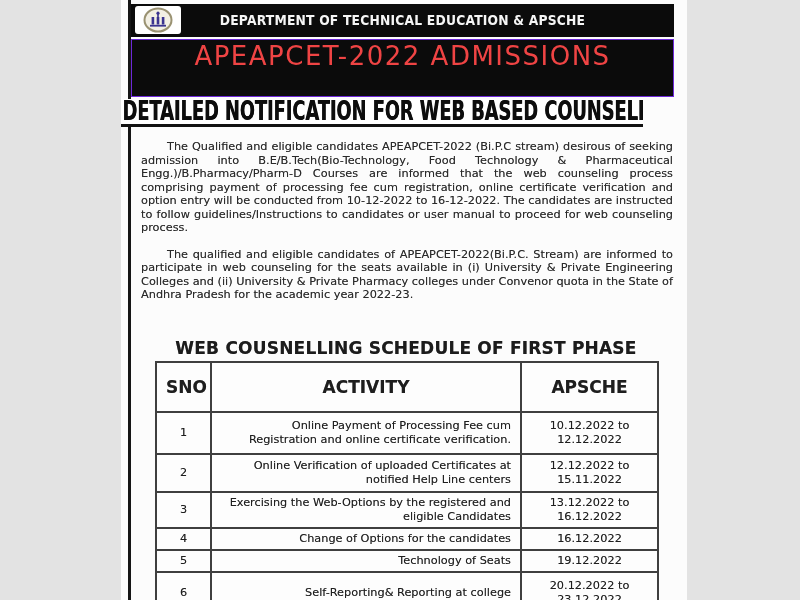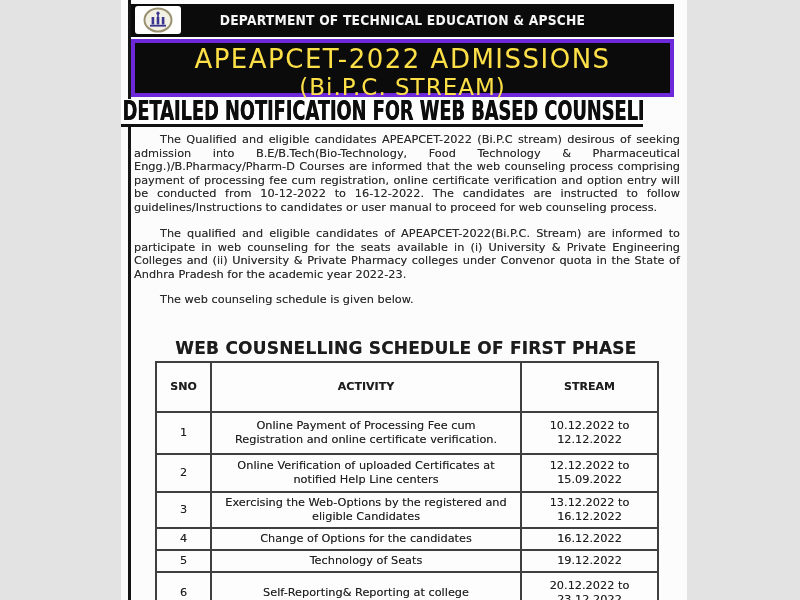--- a/index.html
+++ b/index.html
@@ -21,21 +21,21 @@
   .logo-box{
     position:absolute;left:4px;top:2px;width:46px;height:28px;
     background:#ffffff;border-radius:3px;
     display:flex;align-items:center;justify-content:center;
   }
   .dept-title{
     flex:1;text-align:center;color:#f5f5f5;font-weight:bold;
     font-size:13px;letter-spacing:0.2px;
     transform:scale(0.95,1.05);
   }
-  .bar2{top:39px;height:58px;color:#fde047;text-align:center;border:4px solid #6d28d9;}
+  .bar2{top:39px;height:58px;color:#ef4444;text-align:center;border:1px solid #6d28d9;}
   .adm-title{font-size:26px;line-height:31px;letter-spacing:1.5px;margin-top:1px;}
   .stream-subtitle{font-size:23px;line-height:25px;letter-spacing:1px;}
   
   .banner{
     position:absolute;left:0;top:99px;width:522px;height:25px;
     background:#ffffff;border-bottom:3px solid #121212;
     overflow:hidden;white-space:nowrap;
   }
   .banner-text{
     display:inline-block;
@@ -45,21 +45,21 @@
     padding-left:2px;
     text-shadow:0.5px 0 0 #0d0d0d;
   }
   
   .body-text{
     position:absolute;left:13px;top:133px;width:546px;
     font-size:11.3px;line-height:13.5px;color:#2a2a2a;
     text-align:justify;
     text-shadow:0 0 0.4px rgba(45,45,45,0.55);
   }
-  .body-text p{margin:0;text-indent:26px;}
+  .body-text p{margin:7px;text-indent:26px;}
   .body-text p.p1{margin-bottom:13px;}
   .body-text p.p2{margin-bottom:12px;}
   
   .schedule{position:absolute;left:34px;top:338px;width:502px;}
   .schedule-title{
     text-align:center;font-weight:bold;font-size:17px;color:#1c1c1c;
     letter-spacing:0.2px;margin-bottom:3px;
     text-shadow:0 0 0.4px rgba(28,28,28,0.6);
   }
   table.schedule-table{
@@ -69,30 +69,30 @@
   .c-sno{width:55px;}
   .c-act{width:310px;}
   .c-dates{width:137px;}
   .schedule-table th,.schedule-table td{
     border:2px solid #3f3f3f;
     font-size:11.3px;color:#1e1e1e;
     padding:3px 9px;vertical-align:middle;
     line-height:14px;
     text-shadow:0 0 0.4px rgba(30,30,30,0.5);
   }
-  .schedule-table th{font-weight:bold;text-align:center;font-size:11px;}
+  .schedule-table th{font-weight:bold;text-align:center;font-size:17px;}
   tr.hdr-row{height:50px;}
   tr.row-0{height:42px;}
   tr.row-1{height:38px;}
   tr.row-2{height:36px;}
   tr.row-3{height:22px;}
   tr.row-4{height:22px;}
   tr.row-5{height:42px;}
   td.sno{text-align:center;}
-  td.act{text-align:center;}
+  td.act{text-align:right;}
   td.dates{text-align:center;}
 </style>
 </head>
 <body>
 
 <div class="stage">
   <div class="document">
     <div class="left-rule"></div>
 
     <div class="bar bar1">
@@ -107,58 +107,56 @@
             <rect x="23.8" y="10" width="2.6" height="7.5"></rect>
             <rect x="12" y="17.8" width="16" height="1.8"></rect>
           </g>
         </svg>
       </span>
       <span class="dept-title">DEPARTMENT OF TECHNICAL EDUCATION &amp; APSCHE</span>
     </div>
 
     <div class="bar bar2">
       <div class="adm-title">APEAPCET-2022 ADMISSIONS</div>
-      <div class="stream-subtitle">(Bi.P.C. STREAM)</div>
     </div>
 
     <div class="banner">
       <span class="banner-text">DETAILED NOTIFICATION FOR WEB BASED COUNSELLING</span>
     </div>
 
     <div class="body-text">
       <p class="p1">The Qualified and eligible candidates APEAPCET-2022 (Bi.P.C stream) desirous of seeking admission into B.E/B.Tech(Bio-Technology, Food Technology &amp; Pharmaceutical Engg.)/B.Pharmacy/Pharm-D Courses are informed that the web counseling process comprising payment of processing fee cum registration, online certificate verification and option entry will be conducted from 10-12-2022 to 16-12-2022. The candidates are instructed to follow guidelines/Instructions to candidates or user manual to proceed for web counseling process.</p>
       <p class="p2">The qualified and eligible candidates of APEAPCET-2022(Bi.P.C. Stream) are informed to participate in web counseling for the seats available in (i) University &amp; Private Engineering Colleges and (ii) University &amp; Private Pharmacy colleges under Convenor quota in the State of Andhra Pradesh for the academic year 2022-23.</p>
-      <p class="p3">The web counseling schedule is given below.</p>
     </div>
 
     <div class="schedule">
       <div class="schedule-title">WEB COUSNELLING SCHEDULE OF FIRST PHASE</div>
       <table class="schedule-table">
         <colgroup>
             <col class="c-sno">
             <col class="c-act">
             <col class="c-dates">
           </colgroup>
         <thead>
           <tr class="hdr-row">
             <th>SNO</th>
             <th>ACTIVITY</th>
-            <th>STREAM</th>
+            <th>APSCHE</th>
           </tr>
         </thead>
         <tbody>
           <tr class="row-0">
             <td class="sno">1</td>
             <td class="act">Online Payment of Processing Fee cum Registration and online certificate verification.</td>
             <td class="dates">10.12.2022 to 12.12.2022</td>
           </tr>
           <tr class="row-1">
             <td class="sno">2</td>
             <td class="act">Online Verification of uploaded Certificates at notified Help Line centers</td>
-            <td class="dates">12.12.2022 to 15.09.2022</td>
+            <td class="dates">12.12.2022 to 15.11.2022</td>
           </tr>
           <tr class="row-2">
             <td class="sno">3</td>
             <td class="act">Exercising the Web-Options by the registered and eligible Candidates</td>
             <td class="dates">13.12.2022 to 16.12.2022</td>
           </tr>
           <tr class="row-3">
             <td class="sno">4</td>
             <td class="act">Change of Options for the candidates</td>
             <td class="dates">16.12.2022</td>

